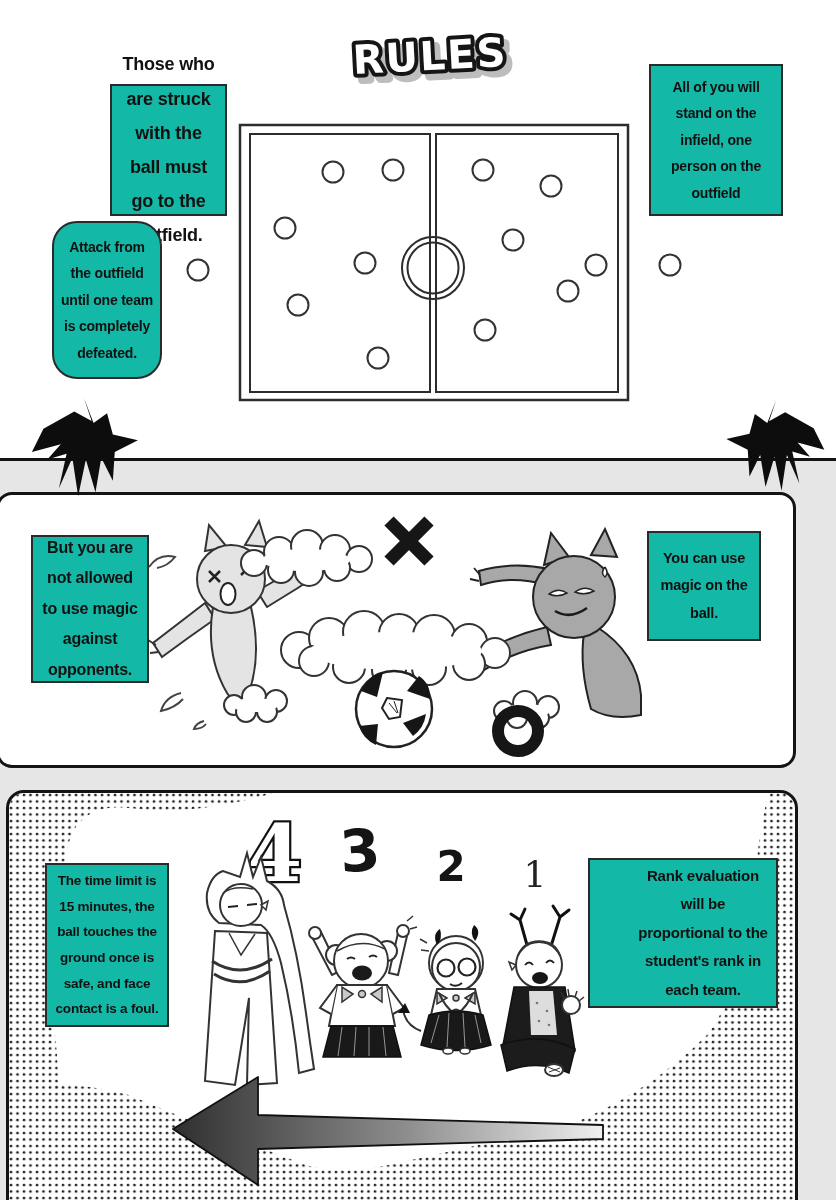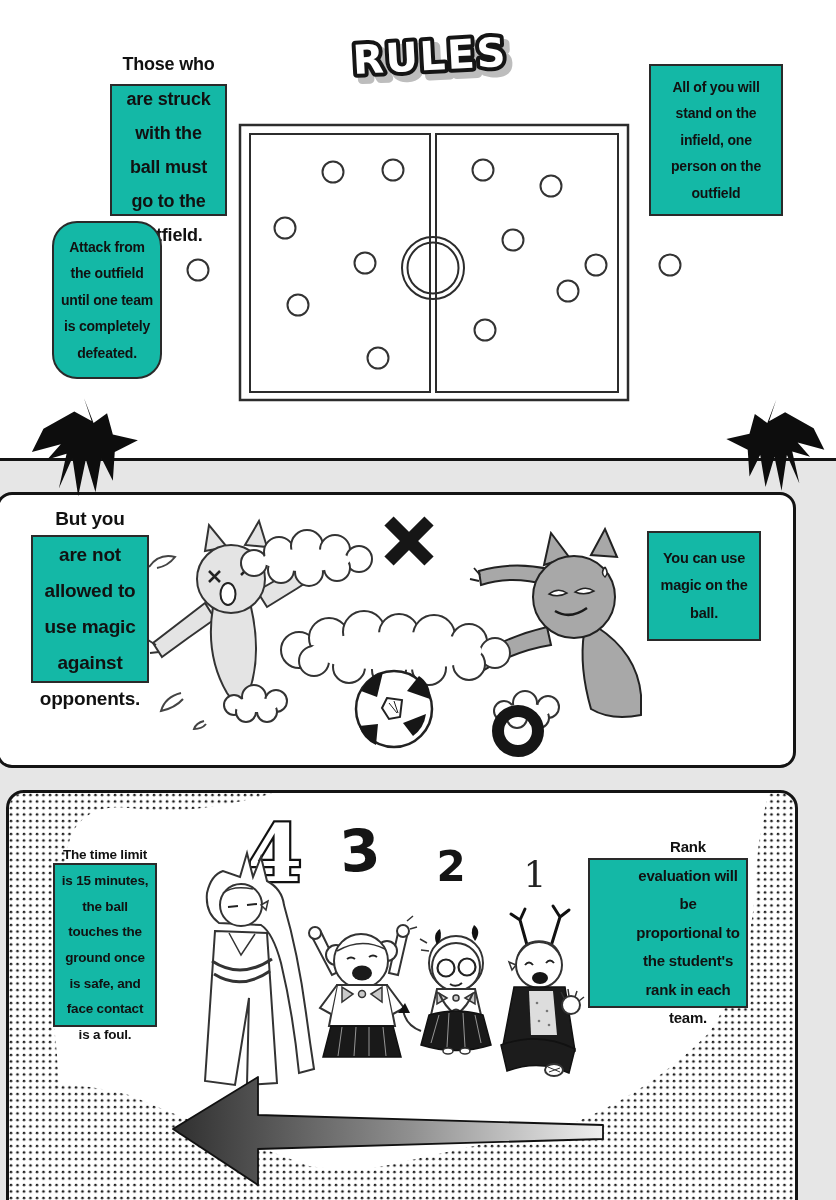--- a/index.html
+++ b/index.html
@@ -13,24 +13,24 @@
   #bottom-panel{left:6px;top:790px;width:786px;height:430px;background:#fff;
                 border:3px solid #141414;border-radius:18px;overflow:hidden;}
   
   .note-box{position:absolute;background:#14b8a6;border:2px solid #2a2a2a;
             display:flex;align-items:center;justify-content:center;text-align:center;
             font-weight:bold;line-height:1.9;padding:4px 6px;box-sizing:border-box;
             letter-spacing:-0.2px;}
   #note-struck{left:110px;top:84px;width:117px;height:132px;font-size:18px;}
   #note-attack{left:52px;top:221px;width:110px;height:158px;font-size:14px;border-radius:25px;}
   #note-stand{left:649px;top:64px;width:134px;height:152px;font-size:14px;}
-  #note-no-magic{left:32px;top:40px;width:118px;height:148px;font-size:19px;}
+  #note-no-magic{left:32px;top:40px;width:118px;height:148px;font-size:16px;}
   #note-magic-ball{left:648px;top:36px;width:114px;height:110px;font-size:14.5px;}
-  #note-time-limit{left:44px;top:70px;width:104px;height:164px;font-size:13.5px;}
-  #note-rank{left:579px;top:65px;width:160px;height:150px;font-size:15px;padding-left:46px;}
+  #note-time-limit{left:36px;top:70px;width:124px;height:164px;font-size:13.5px;}
+  #note-rank{left:579px;top:65px;width:190px;height:150px;font-size:15px;padding-left:46px;}
   
   svg{display:block;}
   .player{fill:#fff;stroke:#333;stroke-width:2;}
   
 </style>
 </head>
 <body>
 
 <div id="page">
 

